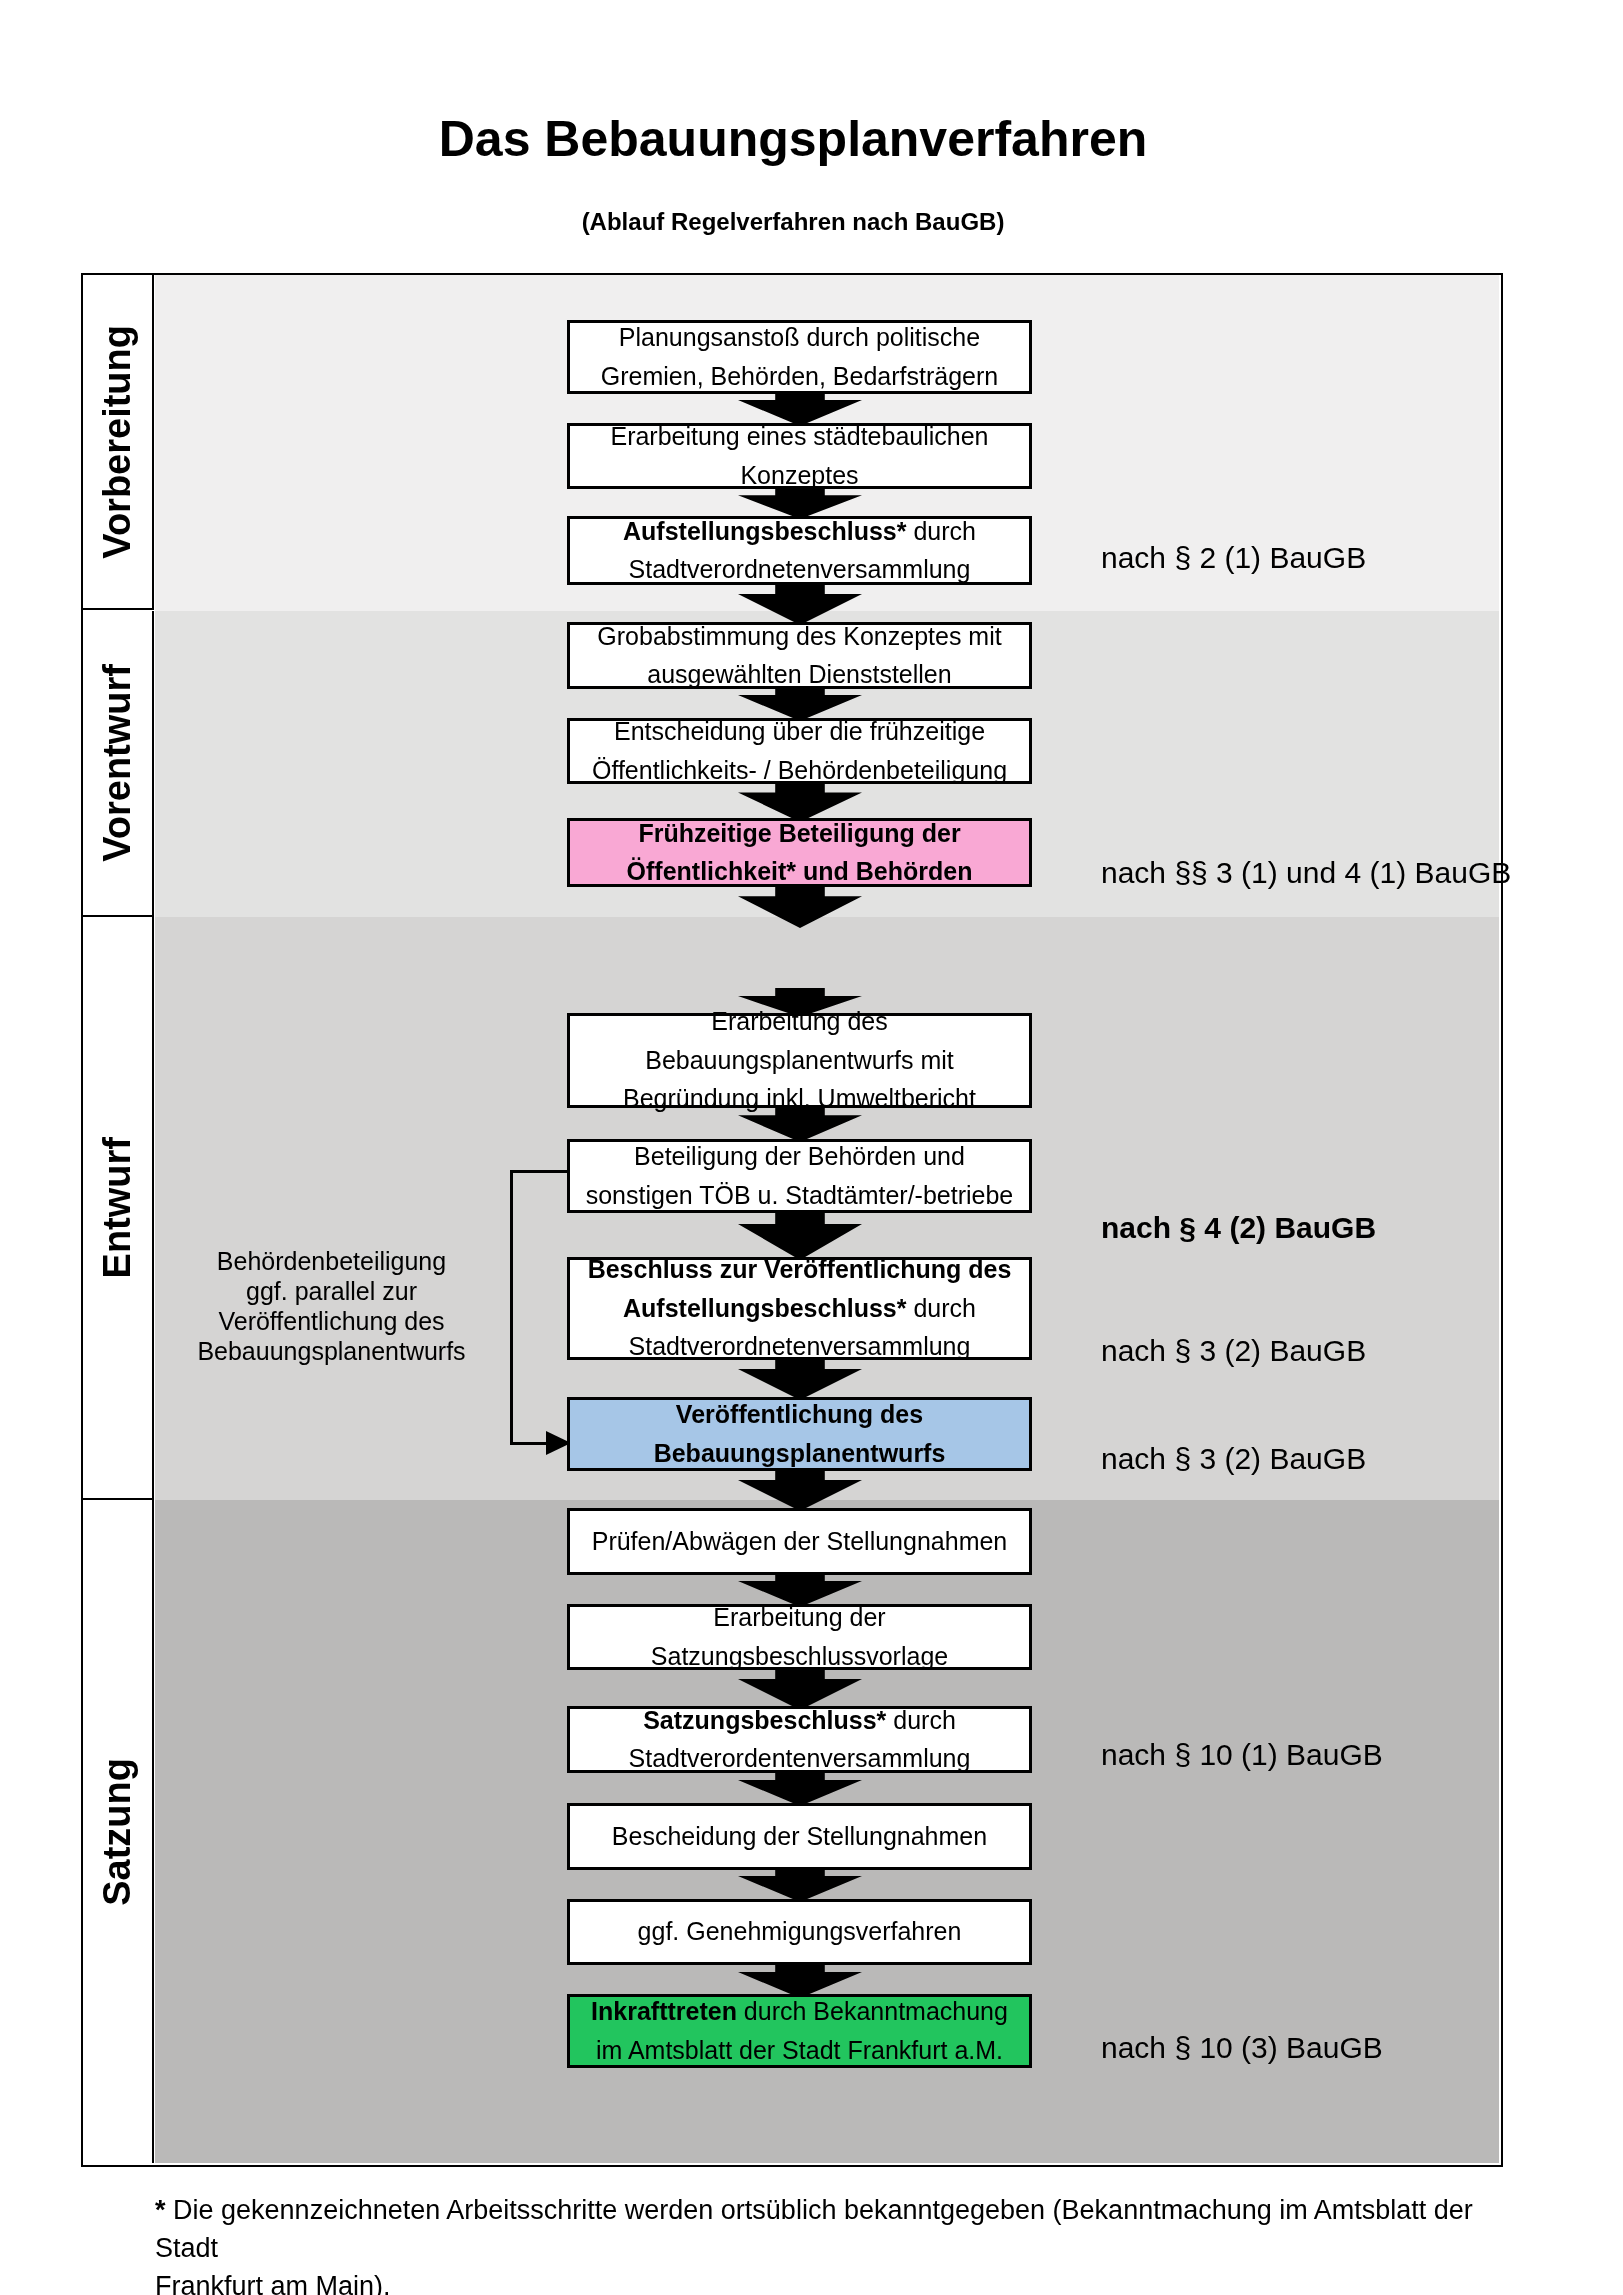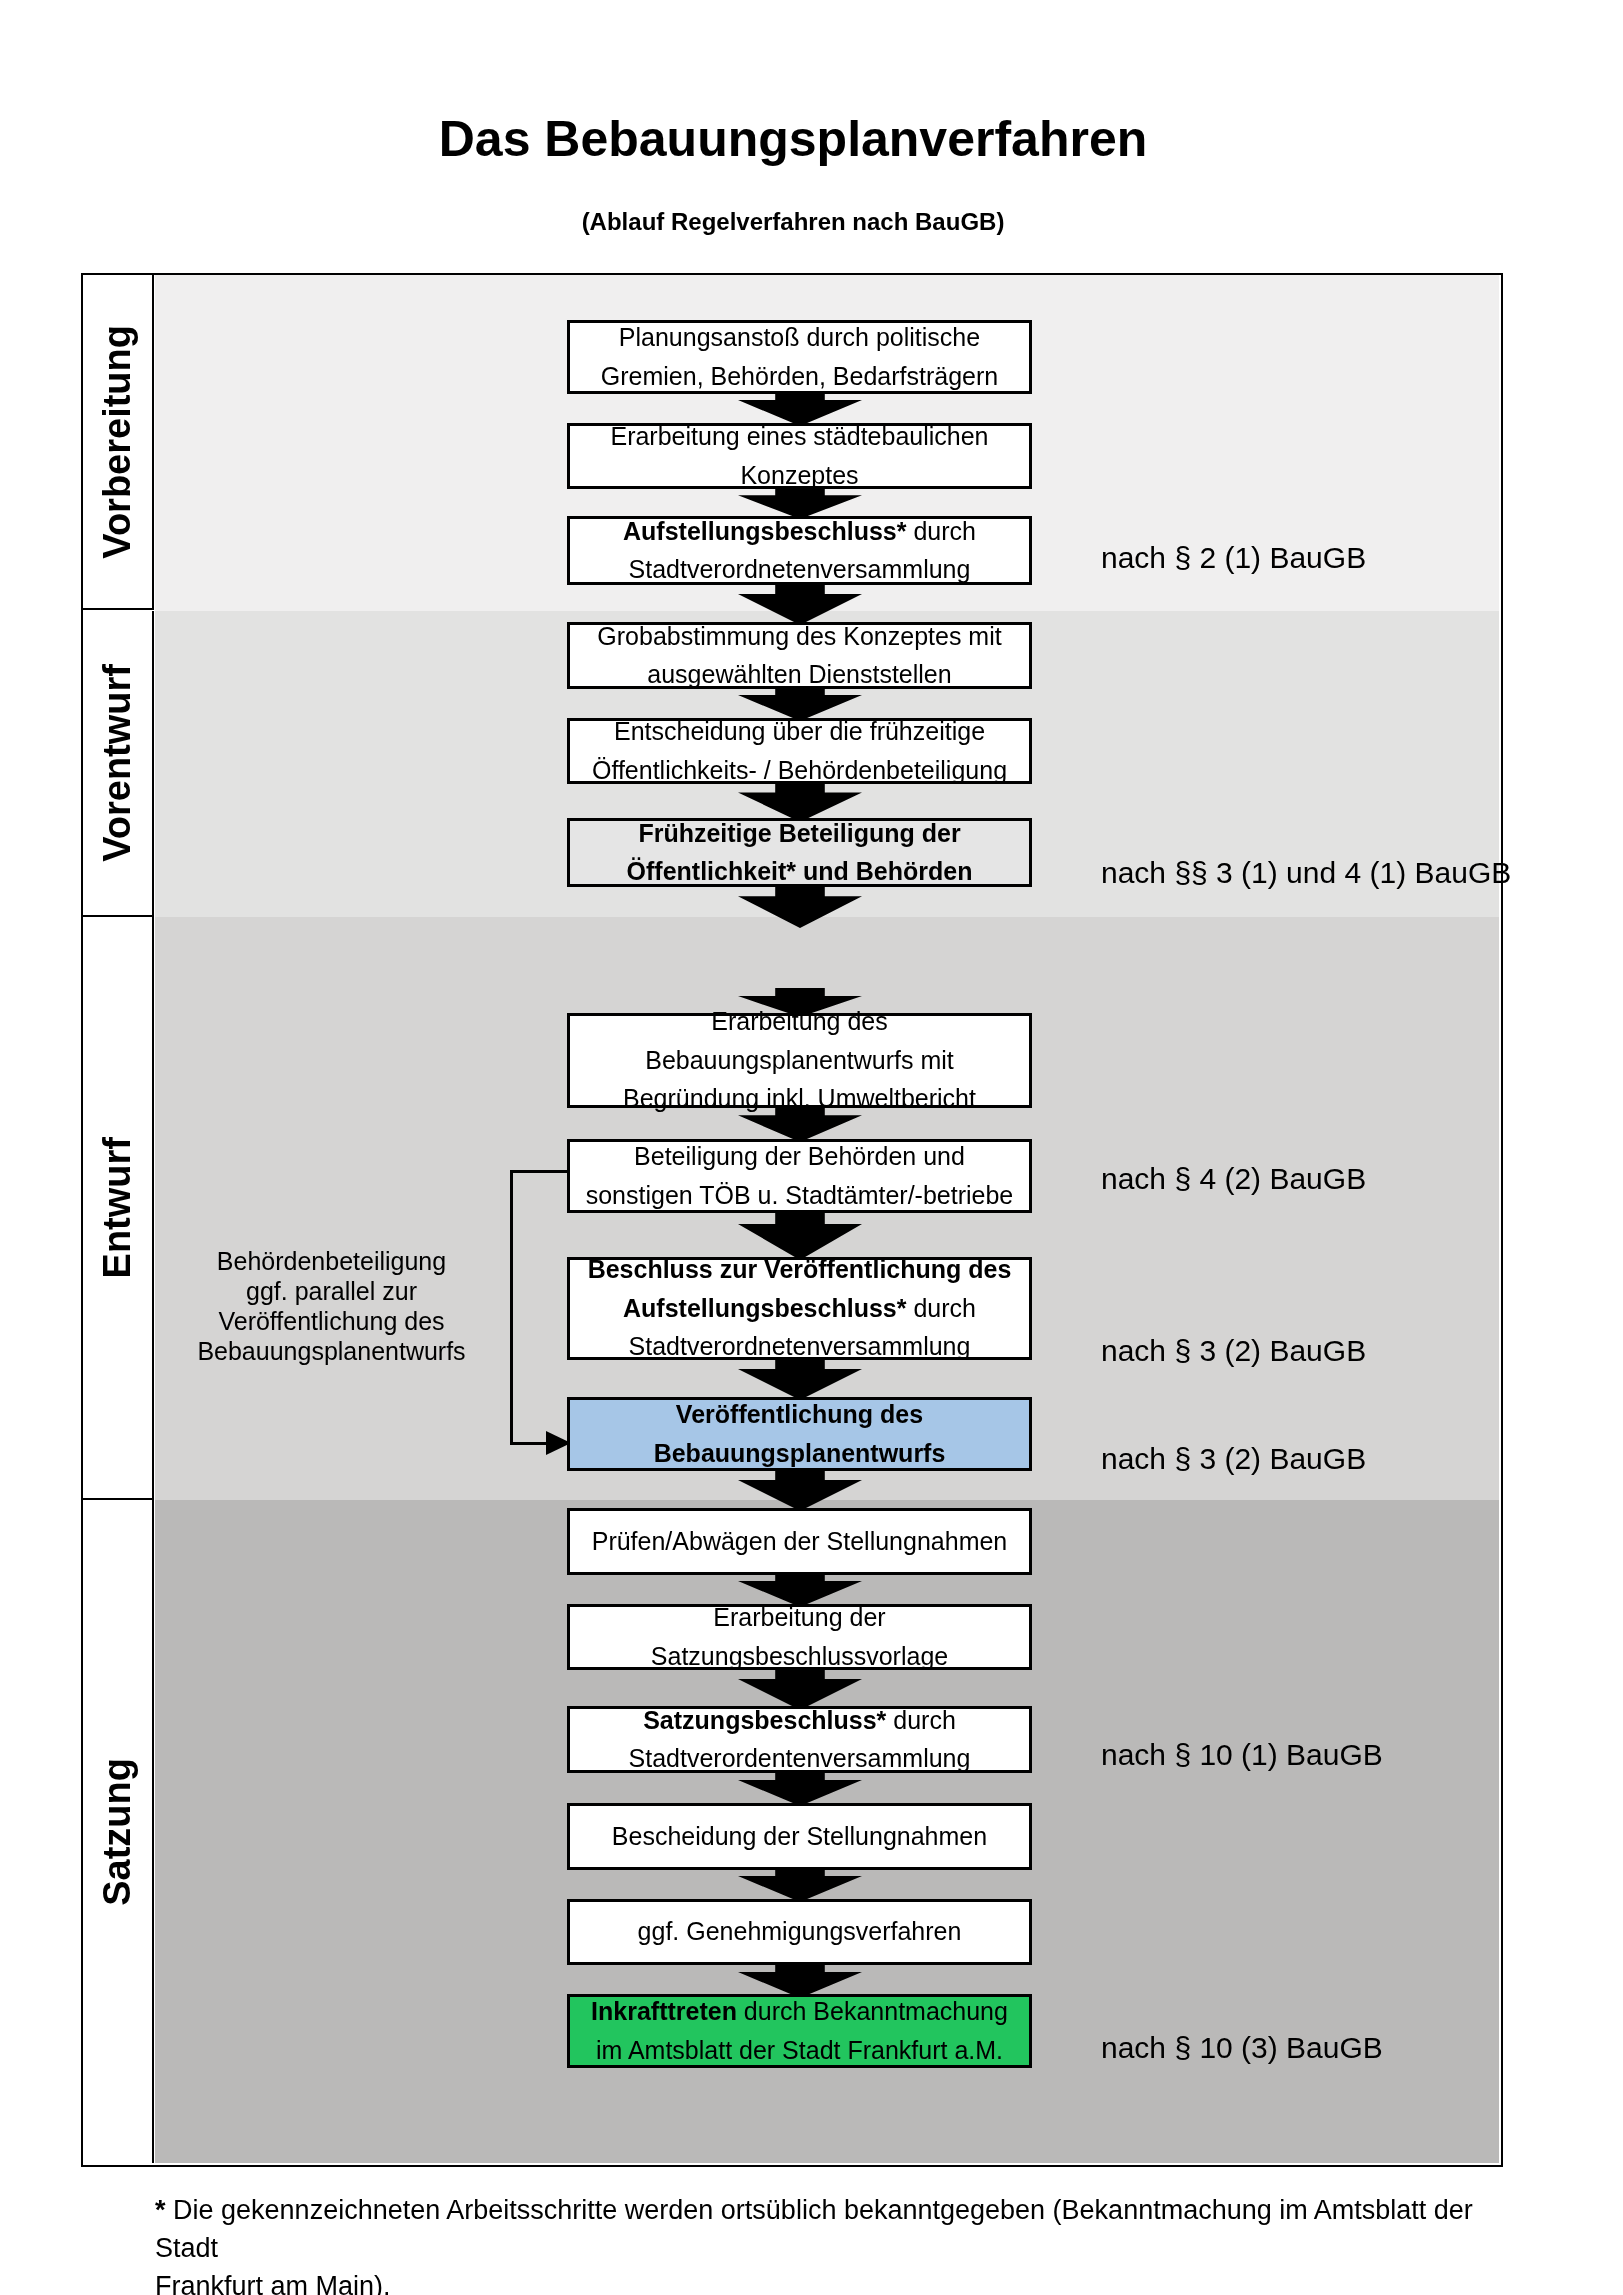--- a/index.html
+++ b/index.html
@@ -71,21 +71,21 @@
         <div><span>Stadtverordnetenversammlung</span></div>
       </div>
       <div class="flow-box" style="top: 347px; height: 67px;">
         <div><span>Grobabstimmung des Konzeptes mit</span></div>
         <div><span>ausgewählten Dienststellen</span></div>
       </div>
       <div class="flow-box" style="top: 443px; height: 66px;">
         <div><span>Entscheidung über die frühzeitige</span></div>
         <div><span>Öffentlichkeits- / Behördenbeteiligung</span></div>
       </div>
-      <div class="flow-box" style="top: 543px; height: 69px; background: #e5e5e5;">
+      <div class="flow-box" style="top: 543px; height: 69px; background: #f9a8d4;">
         <div><span class="bold">Frühzeitige Beteiligung der</span></div>
         <div><span class="bold">Öffentlichkeit* und Behörden</span></div>
       </div>
       <div class="flow-box" style="top: 738px; height: 95px;">
         <div><span>Erarbeitung des</span></div>
         <div><span>Bebauungsplanentwurfs mit</span></div>
         <div><span>Begründung inkl. Umweltbericht</span></div>
       </div>
       <div class="flow-box" style="top: 864px; height: 74px;">
         <div><span>Beteiligung der Behörden und</span></div>
@@ -132,21 +132,21 @@
       <div class="flow-arrow" style="left: 655px; top: 935px; height: 50px;"></div>
       <div class="flow-arrow" style="left: 655px; top: 1082px; height: 43px;"></div>
       <div class="flow-arrow" style="left: 655px; top: 1193px; height: 43px;"></div>
       <div class="flow-arrow" style="left: 655px; top: 1296px; height: 36px;"></div>
       <div class="flow-arrow" style="left: 655px; top: 1392px; height: 43px;"></div>
       <div class="flow-arrow" style="left: 655px; top: 1495px; height: 36px;"></div>
       <div class="flow-arrow" style="left: 655px; top: 1591px; height: 36px;"></div>
       <div class="flow-arrow" style="left: 655px; top: 1687px; height: 36px;"></div>
       <div class="legal-ref" style="top: 267px;">nach § 2 (1) BauGB</div>
       <div class="legal-ref" style="top: 582px;">nach §§ 3 (1) und 4 (1) BauGB</div>
-      <div class="legal-ref" style="top: 888px;">nach § 4 (2) BauGB</div>
+      <div class="legal-ref" style="top: 937px; font-weight: bold;">nach § 4 (2) BauGB</div>
       <div class="legal-ref" style="top: 1060px;">nach § 3 (2) BauGB</div>
       <div class="legal-ref" style="top: 1168px;">nach § 3 (2) BauGB</div>
       <div class="legal-ref" style="top: 1464px;">nach § 10 (1) BauGB</div>
       <div class="legal-ref" style="top: 1757px;">nach § 10 (3) BauGB</div>
       <div class="side-note" style="left: 65px; top: 971px; width: 367px;">
         <div>Behördenbeteiligung</div>
         <div>ggf. parallel zur</div>
         <div>Veröffentlichung des</div>
         <div>Bebauungsplanentwurfs</div>
       </div>

